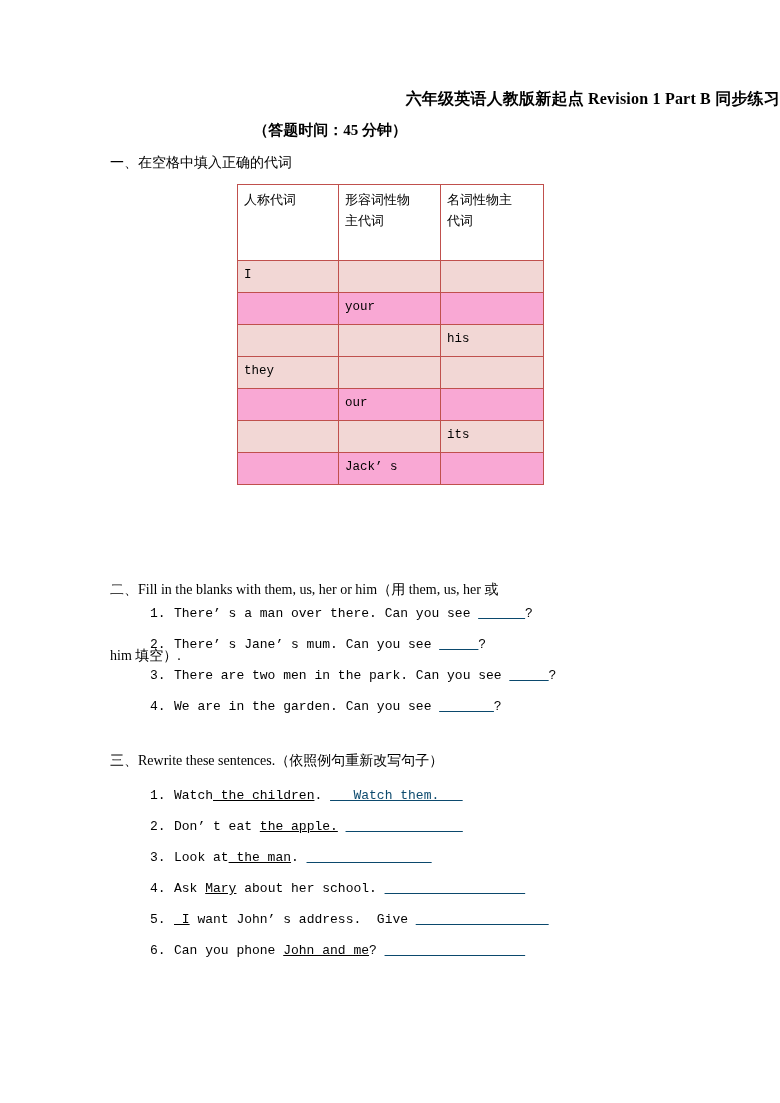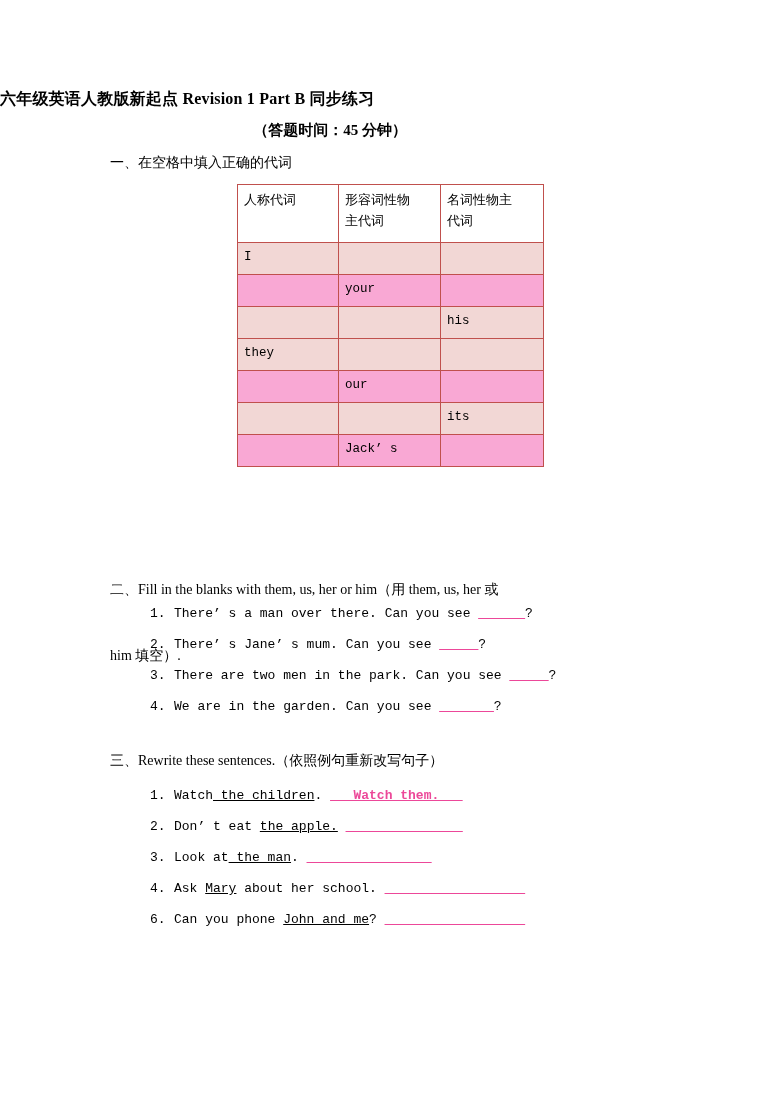--- a/index.html
+++ b/index.html
@@ -22,21 +22,21 @@
     height: 1103px;
     box-sizing: border-box;
     padding: 0;
   }
 
   
   .doc-title {
     position: absolute;
     left: 0; top: 88px;
     width: 780px;
-    text-align: left;
+    text-align: right;
     font-size: 16px;
     font-weight: bold;
     letter-spacing: 0.2px;
     line-height: 22px;
   }
   .doc-subtitle {
     position: absolute;
     left: 0; top: 119px;
     width: 660px;
     text-align: center;
@@ -78,21 +78,21 @@
     line-height: 21px;
     font-weight: normal;
     text-align: left;
     box-sizing: border-box;
   }
   table.pron-table col.c1 { width: 101px; }
   table.pron-table col.c2 { width: 102px; }
   table.pron-table col.c3 { width: 103px; }
 
   table.pron-table thead th {
-    height: 58px;
+    height: 76px;
     background: #ffffff;
     font-family: "DejaVu Sans", "Liberation Sans", sans-serif;
     font-size: 13px;
     line-height: 21px;
   }
   table.pron-table tbody td {
     height: 32px;
     font-family: "Liberation Mono", "DejaVu Sans Mono", monospace;
     font-size: 12.5px;
   }
@@ -122,22 +122,21 @@
   .qnum {
     display: inline-block;
     width: 24px;
   }
   .blank-u {
     text-decoration: underline;
     margin-top: 40px;
   }
   .fill-blank {
     text-decoration: underline;
-    color: #ec4899;
-    font-weight: bold;
+    color: #0c4a6e;
   }
 </style>
 </head>
 <body>
 
 <div class="page">
 
   <div class="doc-title">六年级英语人教版新起点 Revision 1 Part B 同步练习</div>
   <div class="doc-subtitle">（答题时间：45 分钟）</div>
 
@@ -216,16 +215,17 @@
     <li><span class="qnum">4.</span><span>We are in the garden. Can you see </span><span class="fill-blank">_______</span><span>?</span></li>
   </ul>
 
   <div class="section-head" id="sec3-head">三、Rewrite these sentences.（依照例句重新改写句子）</div>
 
   <ul class="qlist" id="sec3-list">
     <li><span class="qnum">1.</span><span>Watch</span><span class="blank-u"> the children</span><span>. </span><span class="fill-blank">   Watch them.   </span></li>
     <li><span class="qnum">2.</span><span>Don’ t eat </span><span class="blank-u">the apple.</span><span> </span><span class="fill-blank">_______________</span></li>
     <li><span class="qnum">3.</span><span>Look at</span><span class="blank-u"> the man</span><span>. </span><span class="fill-blank">________________</span></li>
     <li><span class="qnum">4.</span><span>Ask </span><span class="blank-u">Mary</span><span> about her school. </span><span class="fill-blank">__________________</span></li>
+    <li><span class="qnum">5.</span><span></span><span class="blank-u"> I</span><span> want John’ s address.  Give </span><span class="fill-blank">_________________</span></li>
     <li><span class="qnum">6.</span><span>Can you phone </span><span class="blank-u">John and me</span><span>? </span><span class="fill-blank">__________________</span></li>
   </ul>
 
 </div>
 
 </body></html>

